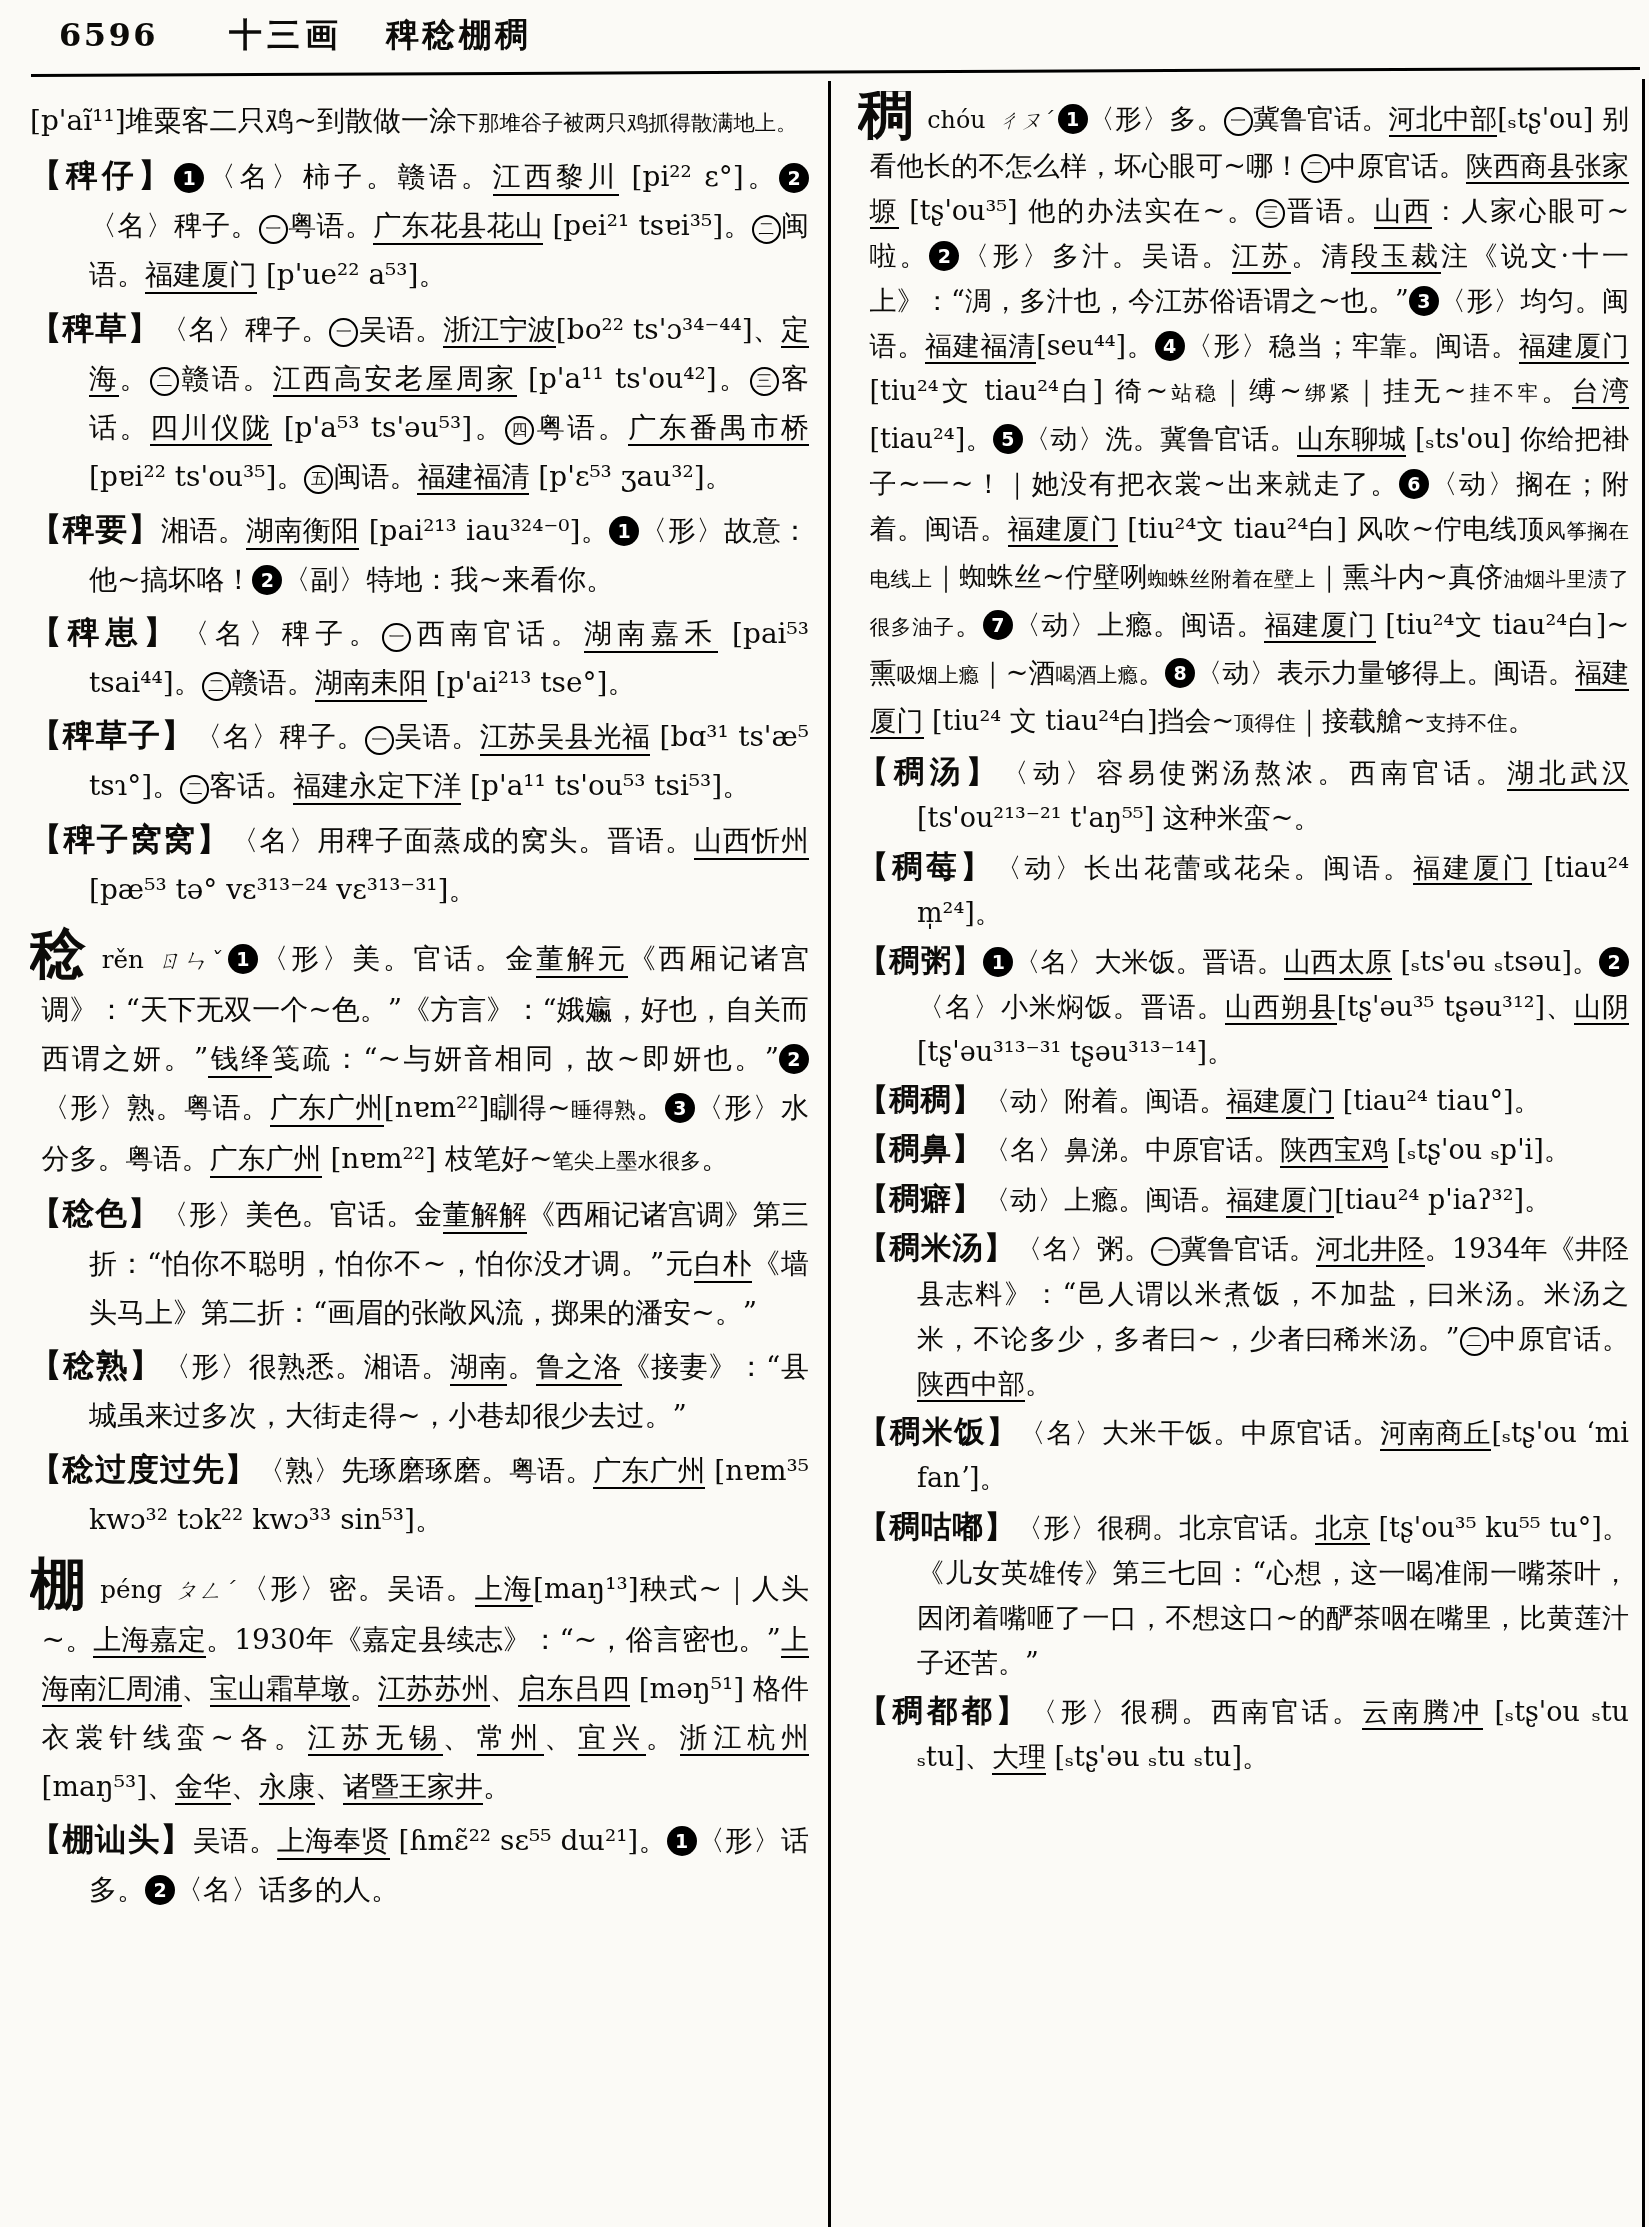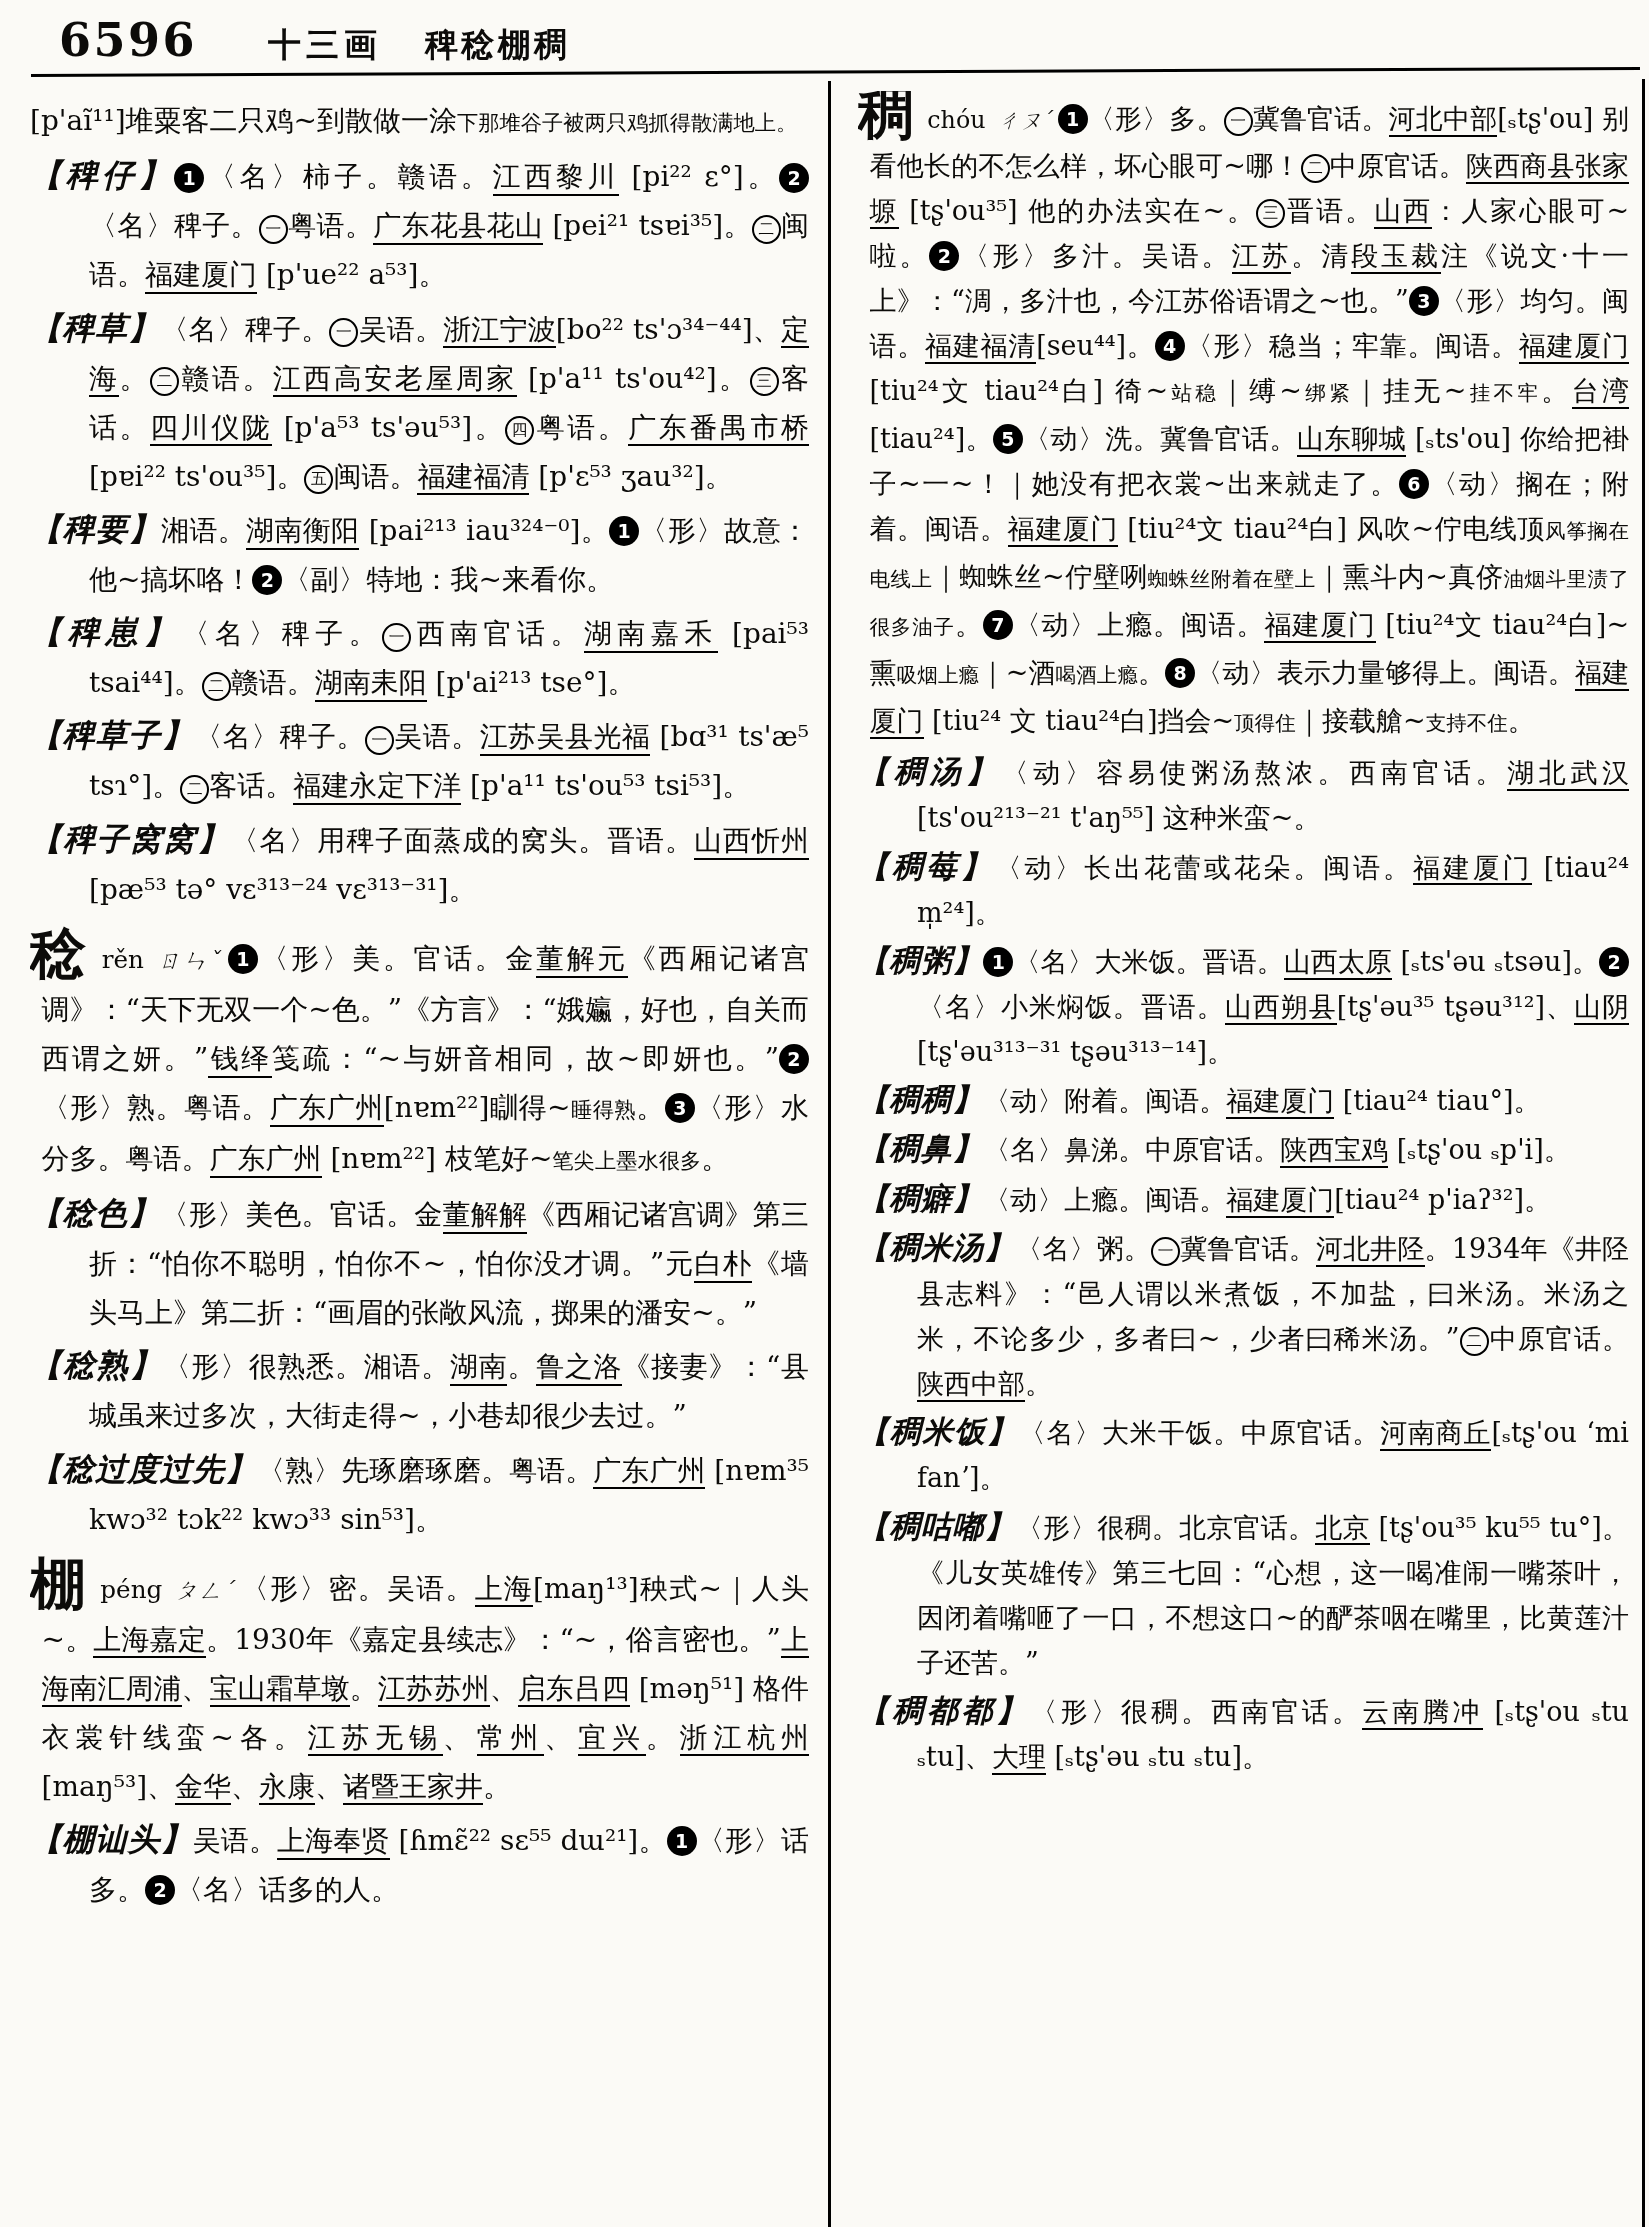--- a/index.html
+++ b/index.html
@@ -2,38 +2,38 @@
 <html style="font-size:13.2px"><head>
 <meta charset="utf-8">
 <style>
   html,body{margin:0;padding:0;}
   body{
     width:1650px;height:2227px;position:relative;overflow:hidden;
     background:#fbfaf6;color:#0c0b09;
     font-family:"DejaVu Serif","Liberation Serif",serif;
   }
   .page-header{position:absolute;top:13.2px;left:59px;font-weight:bold;white-space:nowrap;}
-  .page-num{font-size:46px;letter-spacing:2.5px;margin-right:71px;}
+  .page-num{font-size:32px;letter-spacing:2.5px;margin-right:71px;}
   .stroke-sec{font-size:33px;letter-spacing:5px;margin-right:43px;}
   .sec-chars{font-size:33px;letter-spacing:3.3px;}
   .head-rule{position:absolute;top:74px;left:31px;width:1609px;height:3.3px;background:#000;
     transform:rotate(-0.25deg);transform-origin:left center;}
   .v-divider{position:absolute;top:81px;bottom:0;left:828px;width:2.5px;background:#000;}
   .page-edge{position:absolute;top:79px;bottom:0;right:5px;width:3.3px;background:#000;}
 
   .col{position:absolute;bottom:3.3px;overflow:hidden;text-align:justify;}
   .col-left{top:96px;left:30px;width:779px;font-size:28px;line-height:49px;}
   .col-right{top:91px;left:858px;width:771px;font-size:27px;line-height:45px;}
 
   p.entry{margin:0 0 3.3px 0;padding-left:59px;text-indent:-59px;}
   p.cont{margin:0 0 3.3px 0;padding-left:0;text-indent:0;}
   p.bigsec{margin:15px 0 3.3px 0;padding-left:11.5px;text-indent:-11.5px;}
   .col-right p.bigsec{margin-top:0;}
 
-  .hw{font-weight:bold;font-size:1.13em;letter-spacing:0.8px;font-style:italic;}
+  .hw{font-weight:bold;font-size:1.13em;letter-spacing:0.8px;}
   .bigchar{font-size:56px;font-weight:bold;margin-right:11.5px;vertical-align:-5px;letter-spacing:1.6px;}
   .py{font-size:0.88em;margin-right:11.5px;}
   .zy{font-size:0.82em;margin-right:4px;font-style:italic;}
 
   .bn{display:inline-block;width:30px;height:30px;border-radius:50%;background:#000;color:#fff;
       font-size:19px;line-height:30px;text-align:center;vertical-align:1.6px;text-indent:0;
       font-family:"DejaVu Sans","Liberation Sans",sans-serif;font-weight:bold;}
   .wn{display:inline-block;width:29px;height:29px;border-radius:50%;border:2.1px solid #000;
       box-sizing:border-box;font-size:15.7px;line-height:24px;text-align:center;vertical-align:1.6px;text-indent:0;}
   .pn{border-bottom:2.5px solid #000;padding-bottom:0.8px;}

